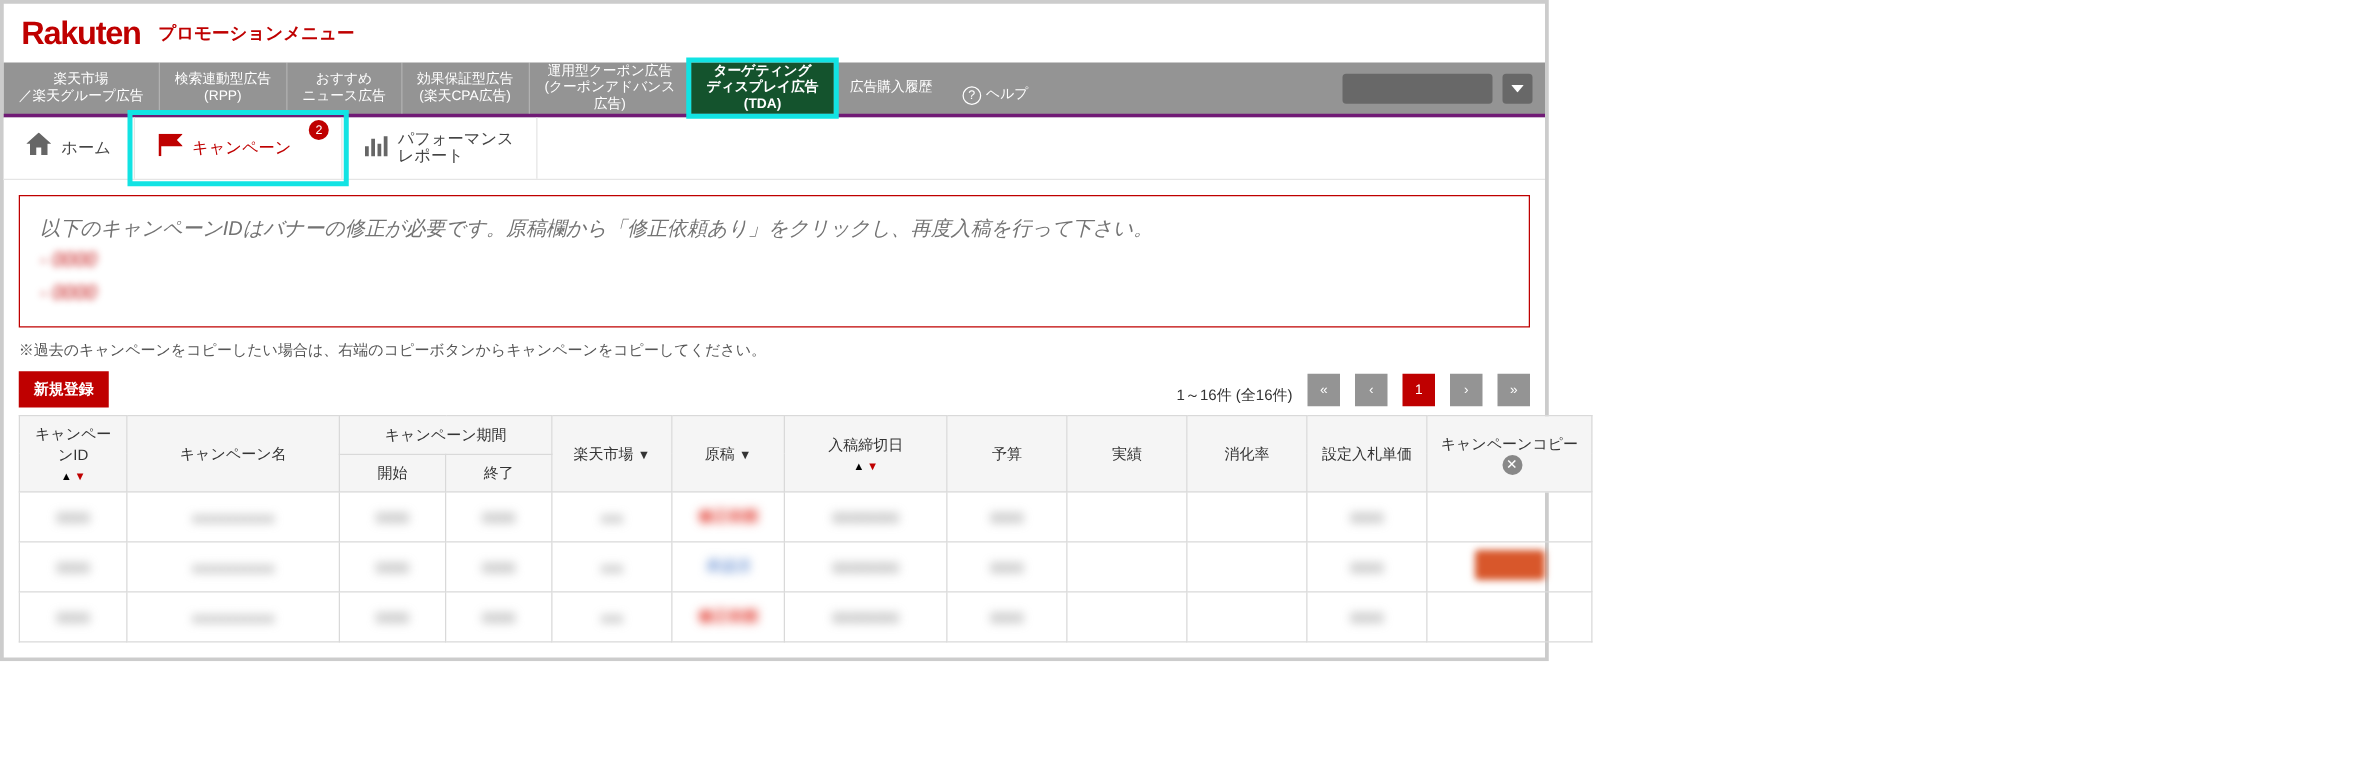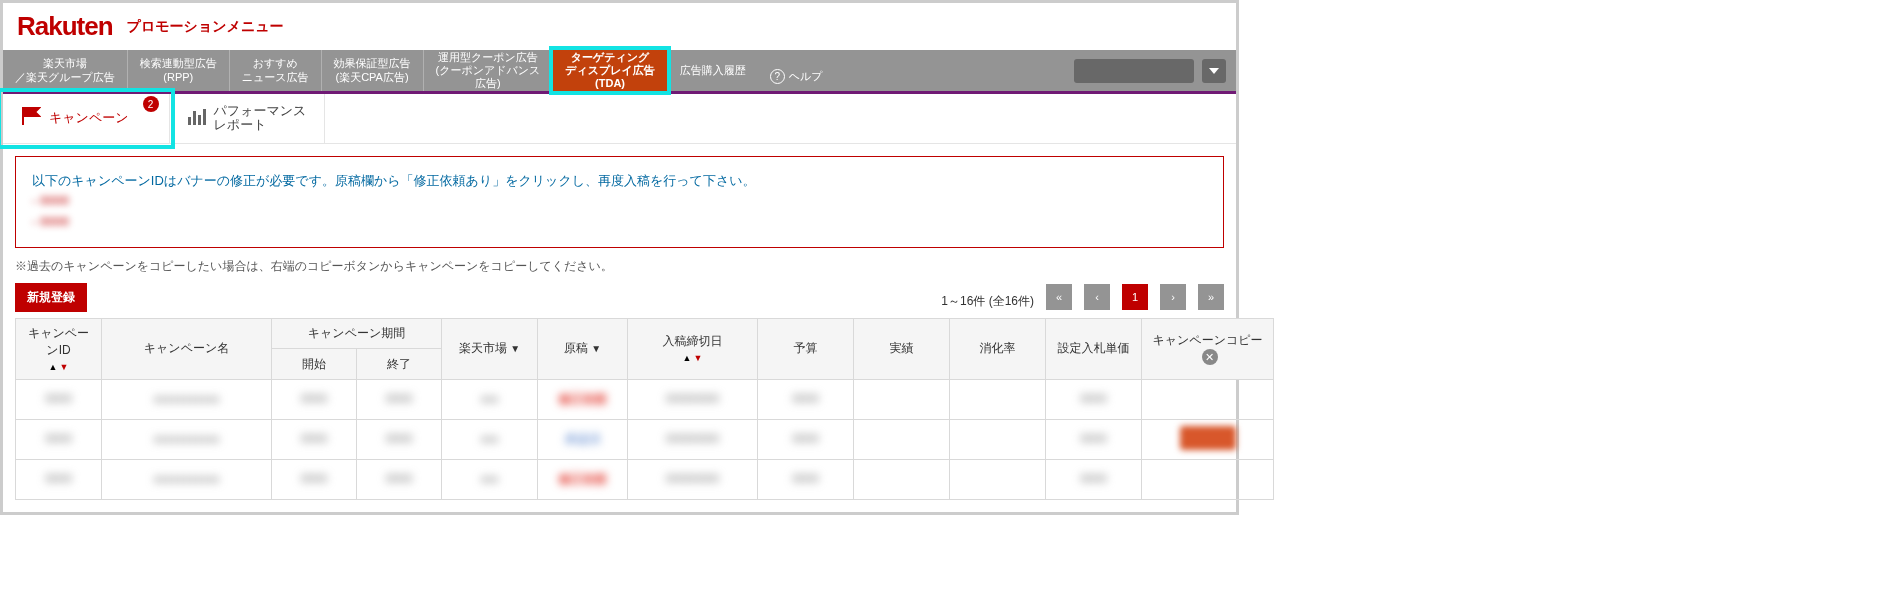--- a/index.html
+++ b/index.html
@@ -4,36 +4,36 @@
   <style>
     * { margin: 0; padding: 0; box-sizing: border-box; }
     body { font-family: "Meiryo", "Hiragino Sans", sans-serif; font-size: 12px; color: #333; background: #fff; }
     .outer-frame { border: 3px solid #CCCCCC; width: 1239px; margin: 0; }
     .header-bar { display: flex; align-items: center; padding: 8px 14px; gap: 14px; }
     .brand { color: #BF0000; font-size: 26px; font-weight: 800; letter-spacing: -1px; }
     .header-title { color: #BF0000; font-size: 14px; font-weight: 600; }
     .nav-strip { background: #949494; display: flex; align-items: stretch; height: 44px; border-bottom: 3px solid #701a75; }
     .nav-item { color: #fff; text-align: center; font-size: 11px; display: flex; flex-direction: column; justify-content: center; line-height: 1.2; padding: 0 12px; border-left: 1px solid rgba(255,255,255,0.28); cursor: pointer; }
     .nav-item:first-child { border-left: none; }
-    .nav-item.active { background: #c2410c; font-weight: 600; }
+    .nav-item.active { background: #14532d; font-weight: 600; }
     .nav-item.highlight { position: relative; }
     .hl-border { position: absolute; inset: -4px -4px -4px -4px; border: 4px solid #12E3E3; pointer-events: none; }
     .nav-right { margin-left: auto; display: flex; align-items: center; gap: 8px; padding-right: 10px; }
     .btn-dark { background: #686868; color: #fff; border: none; height: 24px; border-radius: 3px; width: 120px; }
     .btn-caret { background: #686868; color: #fff; border: none; height: 24px; width: 24px; border-radius: 3px; display: flex; align-items: center; justify-content: center; }
     .subtabs { display: flex; align-items: stretch; border-bottom: 1px solid #E5E5E5; background: #fff; }
     .subtab { display: flex; align-items: center; gap: 8px; padding: 10px 18px; font-size: 13px; color: #444; cursor: pointer; border-right: 1px solid #E5E5E5; position: relative; }
     .subtab .icon { color: #666; }
     .subtab.active { color: #BF0000; }
     .subtab.active .icon { color: #BF0000; }
     .subtab.highlight .hl-border { position: absolute; inset: -6px -6px -6px -6px; border: 4px solid #12E3E3; pointer-events: none; }
     .badge { position: absolute; top: 2px; right: 10px; background: #BF0000; color: #fff; border-radius: 50%; width: 16px; height: 16px; font-size: 10px; display: flex; align-items: center; justify-content: center; }
     .content { padding: 12px 12px; }
     .alert-box { border: 1px solid #BF0000; padding: 14px 16px; margin-bottom: 10px; }
-    .alert-text { color: #0369a1; font-size: 13px; line-height: 1.6; }
+    .alert-text { color: #737373; font-size: 16px; line-height: 1.6; font-style: italic; }
     .alert-item { color: #BF0000; filter: blur(3px); }
     .note-copy { color: #555; font-size: 12px; margin: 6px 0 8px 0; }
     .toolbar-row { display: flex; align-items: center; margin-bottom: 6px; }
     .btn-primary { background: #BF0000; color: #fff; border: none; padding: 6px 12px; font-size: 12px; font-weight: 600; cursor: pointer; }
     .page-area { margin-left: auto; display: flex; align-items: flex-end; gap: 12px; }
     .page-label { color: #333; font-size: 12px; }
     .pg-btn { background: #949494; color: #fff; width: 26px; height: 26px; display: flex; align-items: center; justify-content: center; font-size: 11px; cursor: pointer; }
     .pg-btn.current { background: #BF0000; }
     table.grid { width: 100%; border-collapse: collapse; table-layout: fixed; }
     table.grid th, table.grid td { border: 1px solid #D9D9D9; padding: 6px 6px; text-align: center; font-size: 12px; vertical-align: middle; }
@@ -103,20 +103,28 @@
       <button class="btn-dark"></button>
       <button class="btn-caret">
         <svg width="10" height="6" viewBox="0 0 10 6">
             <path d="M0 0 L5 6 L10 0 Z" fill="#fff"></path>
           </svg>
       </button>
     </div>
   </div>
 
   <div class="subtabs">
+    <div class="subtab">
+      <span class="icon home-glyph">
+        <svg width="20" height="18" viewBox="0 0 20 18">
+            <path d="M10 0 L20 9 H17 V18 H12 V12 H8 V18 H3 V9 H0 Z" fill="#666"></path>
+          </svg>
+      </span>
+      <span>ホーム</span>
+    </div>
     <div class="subtab active highlight" style="padding-right:40px;">
       <span class="icon flag-glyph">
         <svg width="20" height="18" viewBox="0 0 20 18">
             <path d="M2 0 V18 M2 1 H18 L14 5 L18 9 H2" stroke="#BF0000" stroke-width="2" fill="#BF0000"></path>
           </svg>
       </span>
       <span>キャンペーン</span>
       <span class="badge">2</span>
       <span class="hl-border"></span>
     </div>

